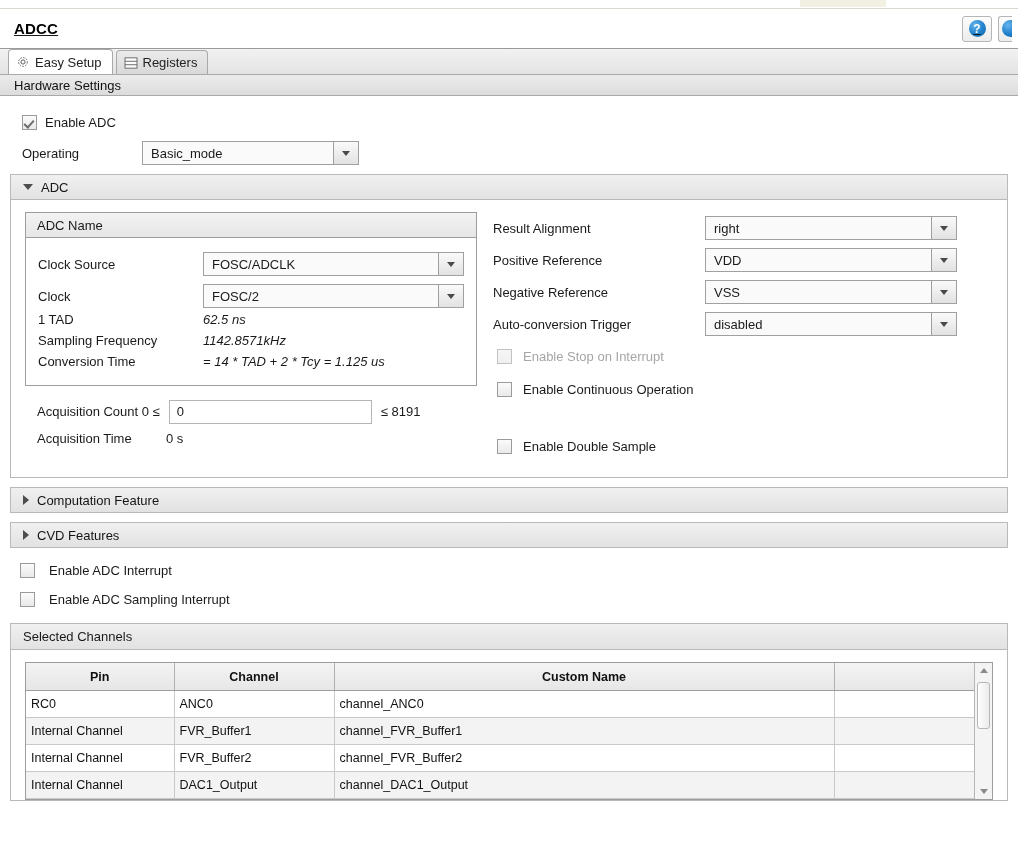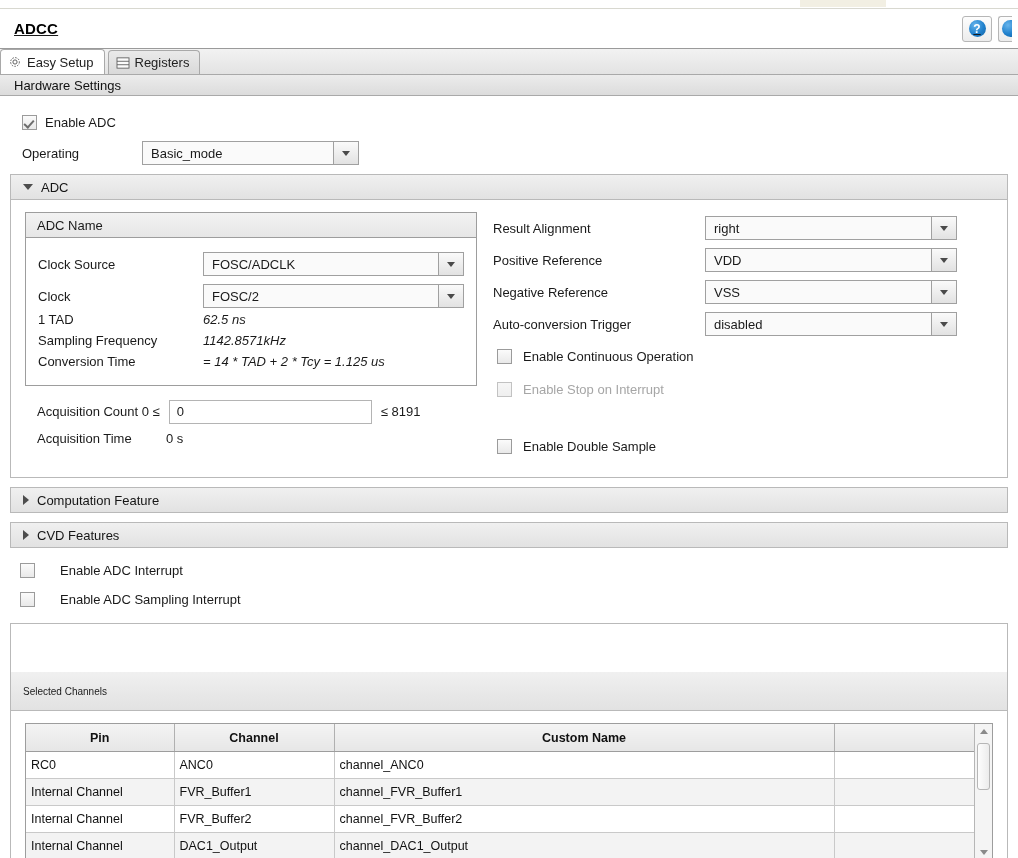--- a/index.html
+++ b/index.html
@@ -91,21 +91,21 @@
     flex: 0 0 auto;
     line-height: 1;
   }
 
   
   .tabstrip {
     height: 26px;
     background: linear-gradient(180deg, #f2f2f2 0%, #e3e3e3 100%);
     display: flex;
     align-items: flex-end;
-    padding-left: 0;
+    padding-left: 8px;
     box-sizing: border-box;
     border-bottom: 1px solid #a9a9a9;
   }
   .tab {
     height: 24px;
     display: flex;
     align-items: center;
     gap: 5px;
     padding: 0 10px 0 7px;
     font-size: 13px;
@@ -335,41 +335,40 @@
     display: flex;
     align-items: center;
     gap: 11px;
     height: 33px;
     padding-left: 4px;
   }
 
   .cb-line {
     display: flex;
     align-items: center;
-    gap: 25px;
+    gap: 14px;
     height: 29px;
     margin-left: 10px;
   }
 
   
   .panel {
     border: 1px solid #b9b9b9;
     margin-top: 9px;
     background: #ffffff;
   }
   .panel-title {
-    height: 39px;
+    height: 26px;
     background: linear-gradient(180deg, #f0f0f0 0%, #e2e2e2 100%);
     border-bottom: 1px solid #b9b9b9;
     display: flex;
     align-items: center;
     padding-left: 12px;
     box-sizing: border-box;
-    font-size: 10px;
-    margin-top: 48px;
+    font-size: 13px;
   }
   .panel-body { padding: 12px 14px 0 14px; }
 
   
   .tbl-wrap {
     display: flex;
     border: 1px solid #9d9d9d;
     box-sizing: border-box;
   }
   table.grid {
@@ -597,26 +596,26 @@
           <div class="combo">
             <div class="combo-field">disabled</div>
             <div class="combo-btn">
                 <div class="caret"></div>
               </div>
           </div>
         </div>
       </div>
 
       <div class="r-cb-row">
+        <div class="cb disabled"></div>
+        <span class="lbl disabled">Enable Stop on Interrupt</span>
+      </div>
+      <div class="r-cb-row">
         <div class="cb"></div>
         <span class="lbl">Enable Continuous Operation</span>
-      </div>
-      <div class="r-cb-row">
-        <div class="cb disabled"></div>
-        <span class="lbl disabled">Enable Stop on Interrupt</span>
       </div>
       <div class="r-cb-row" style="margin-top:24px">
         <div class="cb"></div>
         <span class="lbl">Enable Double Sample</span>
       </div>
     </div>
   </div>
 
   <div class="grp-header">
     <div class="tri-right"></div>

